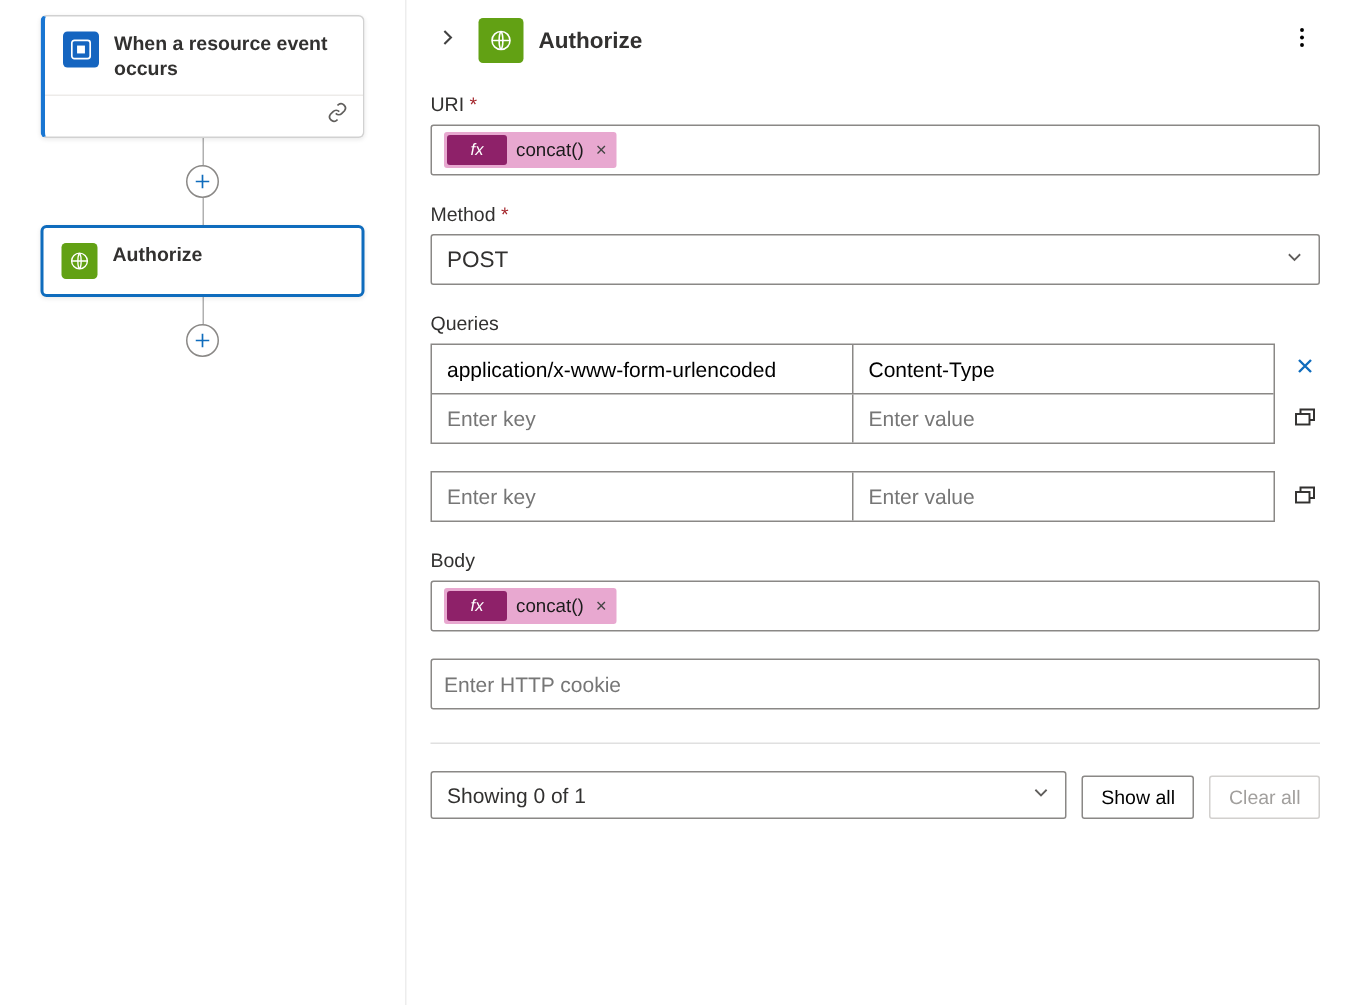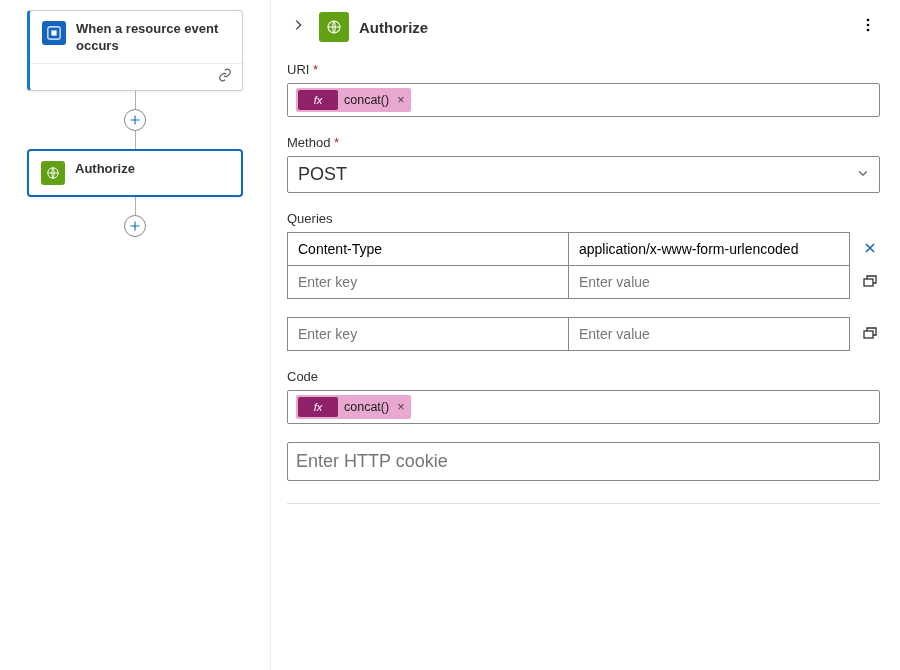--- a/index.html
+++ b/index.html
@@ -55,23 +55,23 @@
 
 .field { margin-bottom: 18px; }
 .field-label { font-size: 13px; margin-bottom: 6px; color: #323130; }
 .req { color: #a4262c; }
 
 .box {
   border: 1px solid #8a8886; border-radius: 2px; background: #fff;
   min-height: 34px; padding: 4px 8px; display: flex; align-items: center; gap: 6px;
   flex-wrap: wrap;
 }
-.box.select { justify-content: space-between; padding: 7px 10px; font-size: 18px; cursor: pointer; }
+.box.select { justify-content: space-between; padding: 7px 10px; font-size: 15px; cursor: pointer; }
 .box input[type=text] {
-  border: none; outline: none; font-size: 18px; flex: 1; min-width: 60px; padding: 4px 0;
+  border: none; outline: none; font-size: 14px; flex: 1; min-width: 60px; padding: 4px 0;
   background: transparent; color: #0f766e;
 }
 .box input[type=text]::placeholder { color: #767676; }
 
 .fx-chip {
   display: inline-flex; align-items: center; gap: 6px;
   background: #e8a8d0; border-radius: 2px; padding: 2px 2px 2px 2px;
   font-size: 12.5px; color: #1b1b1b;
 }
 .fx-badge {
@@ -222,24 +222,24 @@
         </span>
       </div>
     </div>
 
     <div class="field">
       <div class="field-label">Queries</div>
       <div class="kv-wrap">
         <div class="kv-table">
           <div class="kv-row">
             <div class="kv-cell">
+                <input type="text" value="application/x-www-form-urlencoded" style="">
+              </div>
+            <div class="kv-cell">
                 <input type="text" value="Content-Type" style="">
-              </div>
-            <div class="kv-cell">
-                <input type="text" value="application/x-www-form-urlencoded" style="">
               </div>
           </div>
           <div class="kv-row">
             <div class="kv-cell">
                 <input type="text" placeholder="Enter key" style="">
               </div>
             <div class="kv-cell">
                 <input type="text" placeholder="Enter value" style="">
               </div>
           </div>
@@ -277,36 +277,48 @@
             <svg width="16" height="16" viewBox="0 0 16 16" fill="none" stroke="currentColor" stroke-width="1.3">
                 <rect x="2" y="7" width="9" height="7"></rect>
                 <path d="M5 7V4h9v7h-3"></path>
               </svg>
           </span>
         </div>
       </div>
     </div>
 
     <div class="field">
-      <div class="field-label">Code</div>
+      <div class="field-label">Body</div>
       <div class="box">
         <span class="fx-chip">
           <span class="fx-badge">fx</span>
           <span>concat()</span>
           <span class="x">×</span>
         </span>
       </div>
     </div>
 
     <div class="field">
       <div class="box">
         <input type="text" placeholder="Enter HTTP cookie" style="">
       </div>
     </div>
 
     <hr class="sep">
 
     <div class="field" style="margin-bottom:6px;">
+      <div class="adv-row">
+        <div class="adv-select">
+          <span>Showing 0 of 1</span>
+          <span class="chev-down">
+            <svg width="12" height="12" viewBox="0 0 16 16">
+                <path d="M3 6l5 5 5-5" fill="none" stroke="#605e5c" stroke-width="1.6"></path>
+              </svg>
+          </span>
+        </div>
+        <button class="btn">Show all</button>
+        <button class="btn disabled">Clear all</button>
+      </div>
     </div>
 
   </div>
 
 </div>
 
 </body></html>

